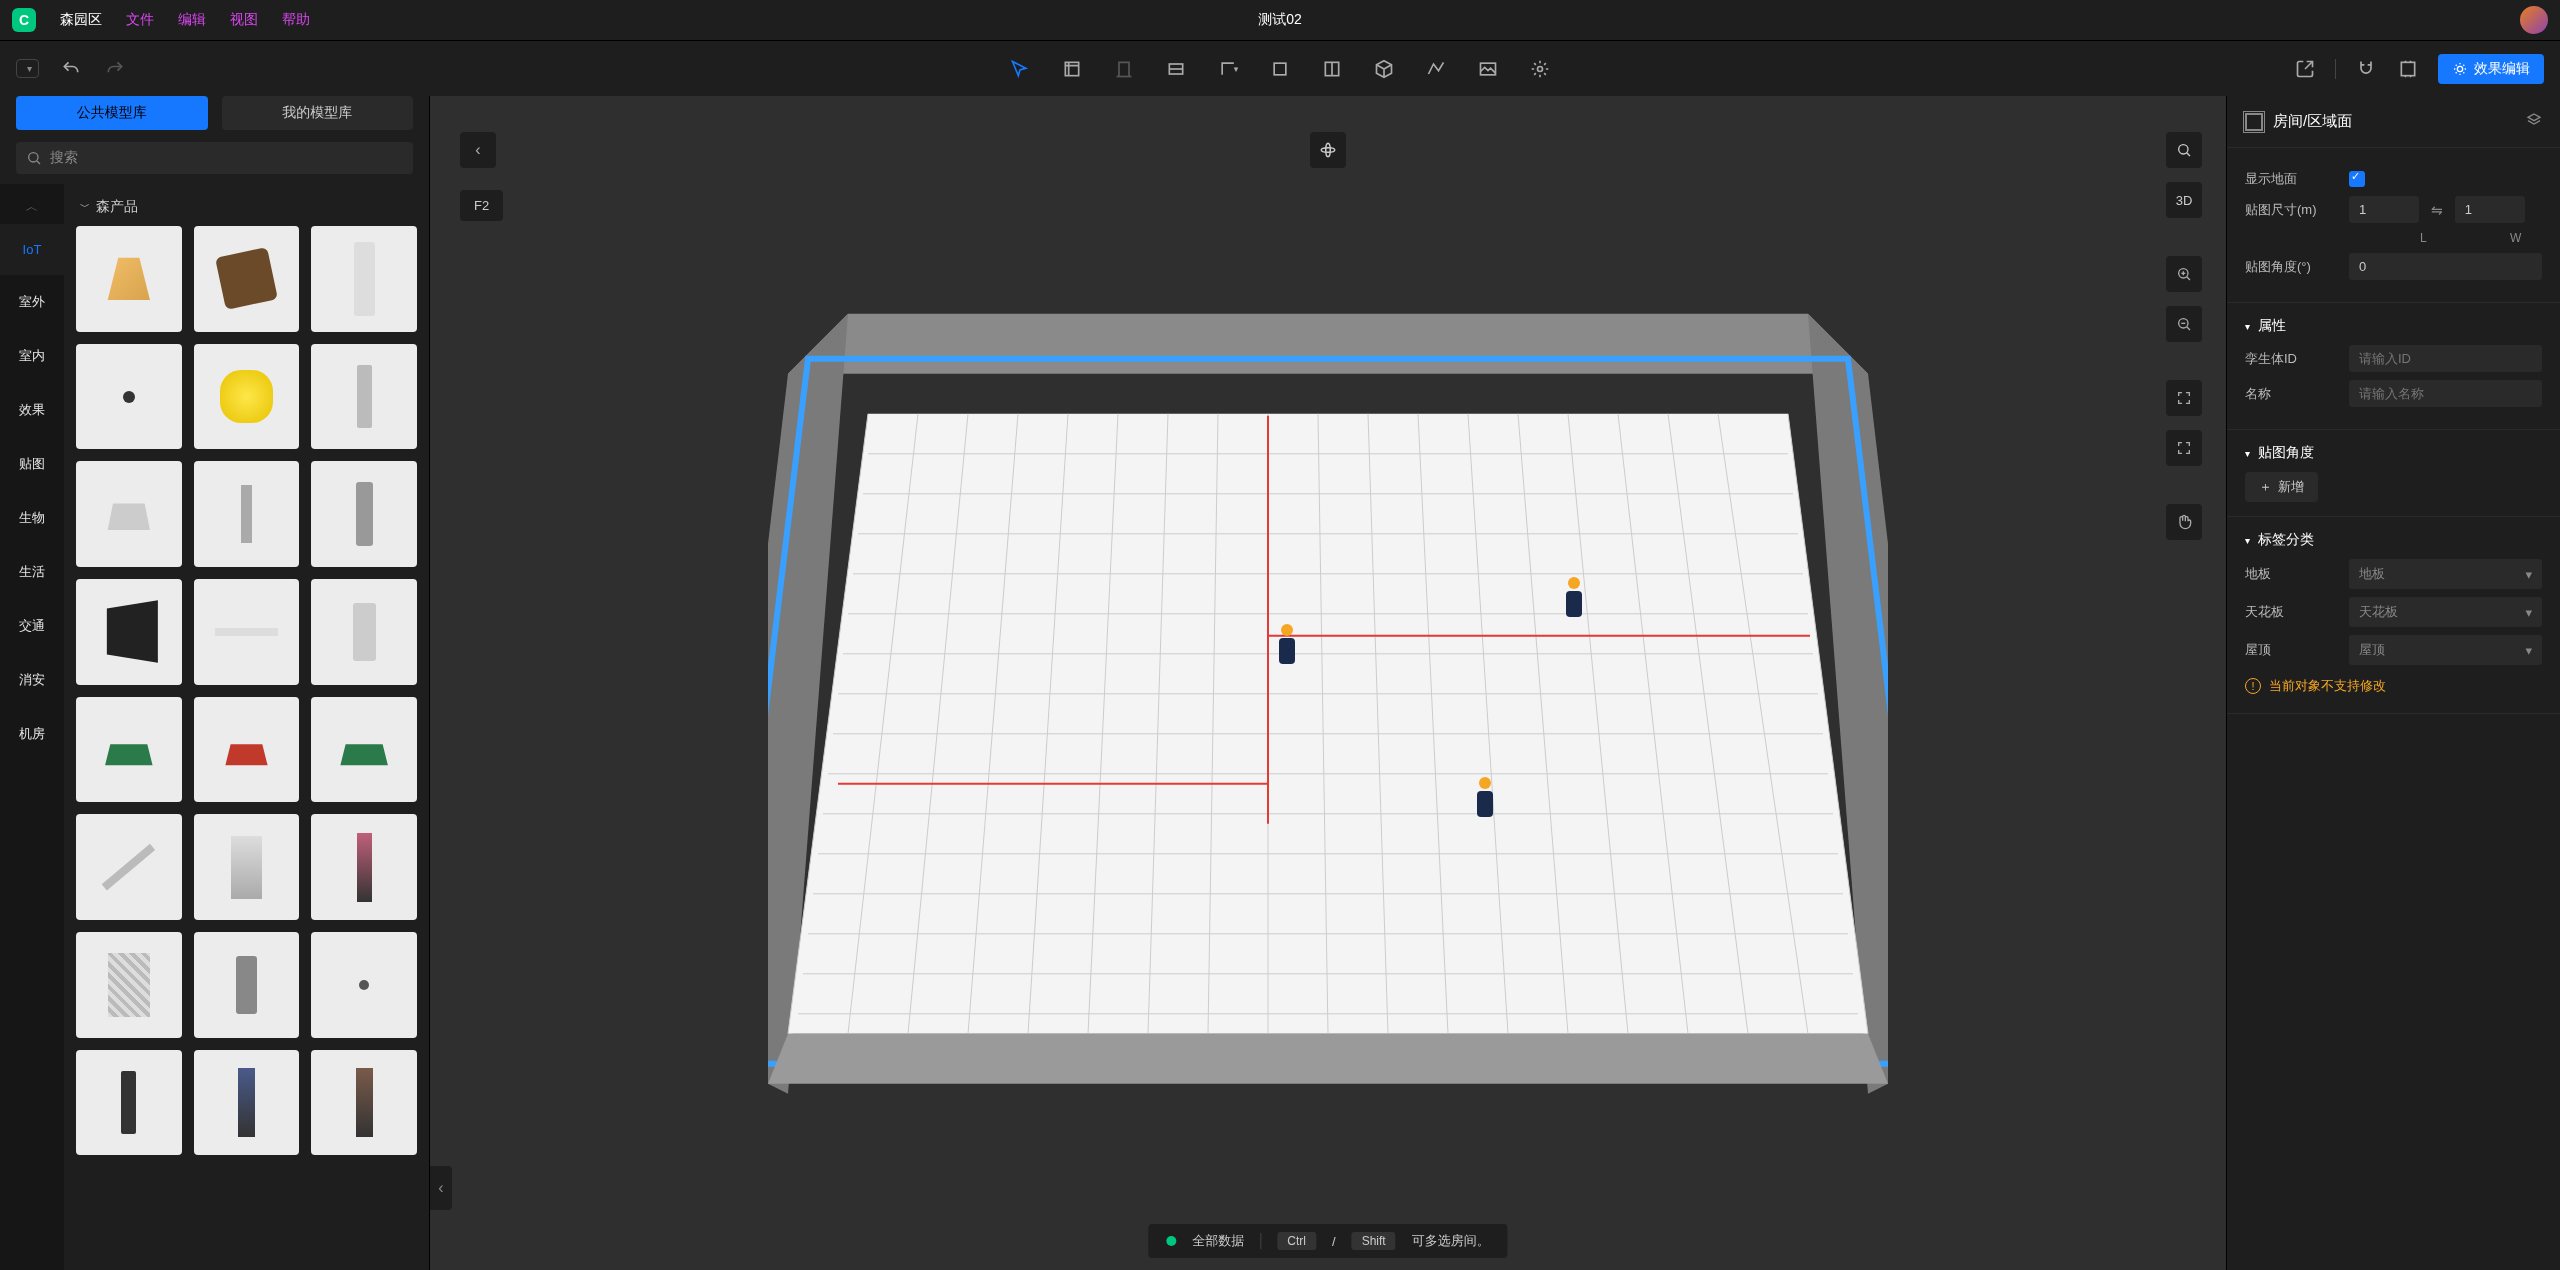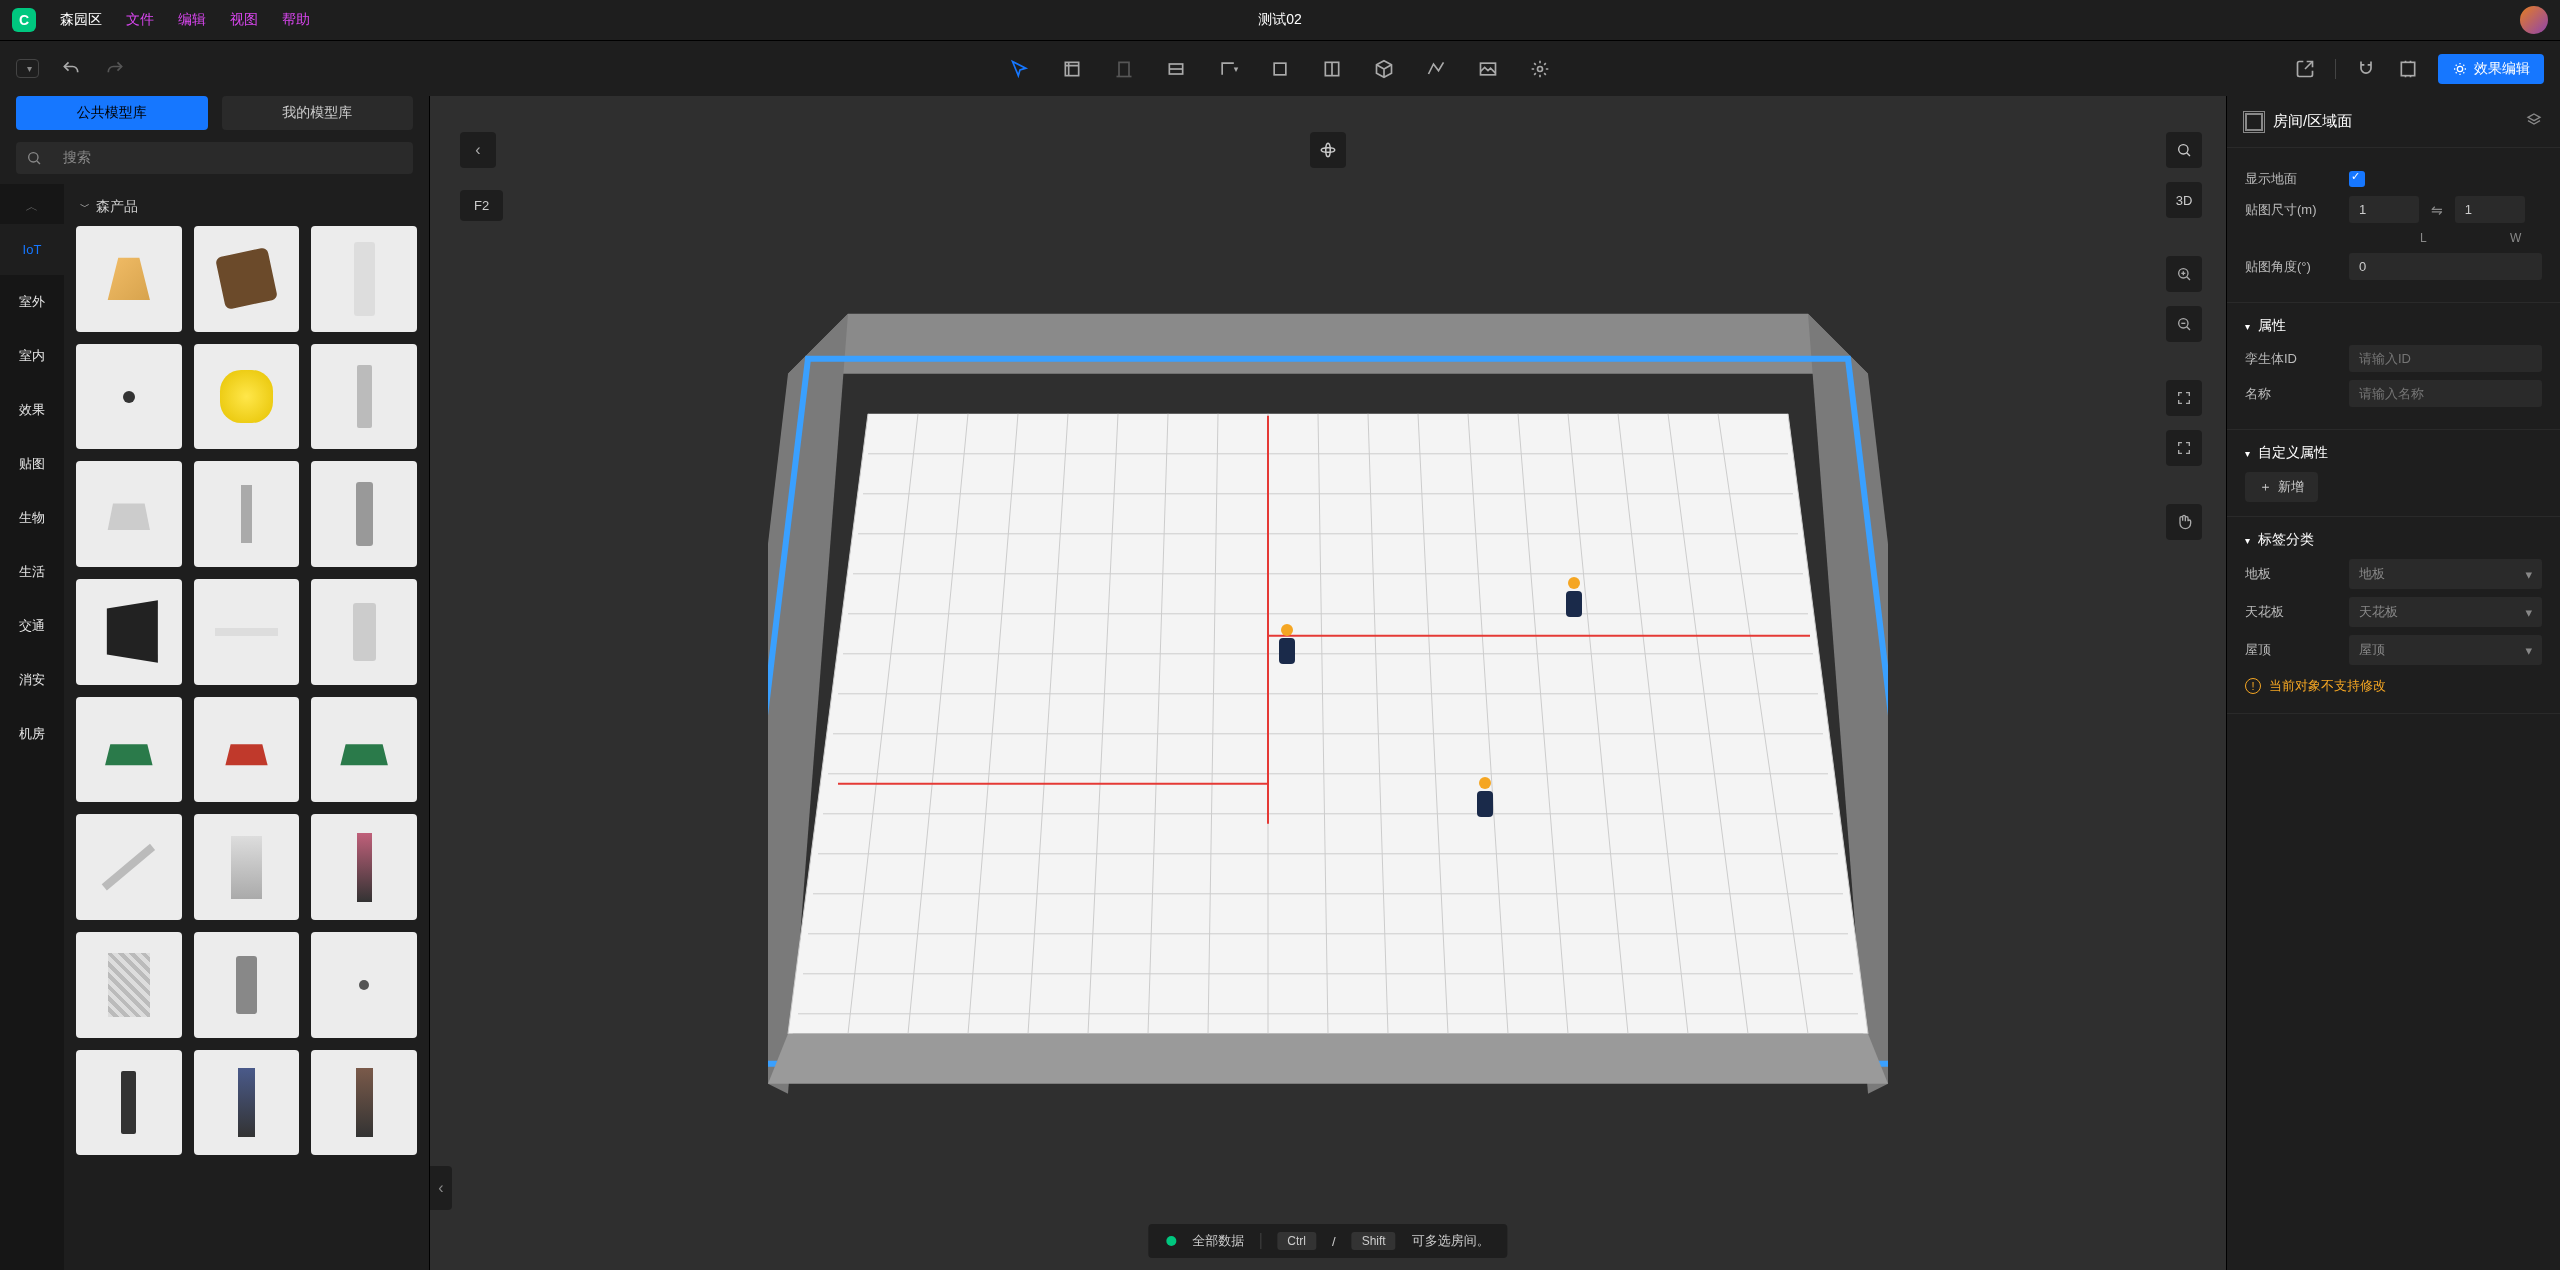--- a/index.html
+++ b/index.html
@@ -27,21 +27,21 @@
 .main { display: flex; height: calc(100% - 96px); }
 
 
 .left-panel { width: 430px; background: #1e1e1e; border-right: 1px solid #000; display: flex; flex-direction: column; }
 .lp-header { display: flex; align-items: center; padding: 14px 16px; justify-content: space-between; }
 .lp-title { color: #fff; font-size: 16px; }
 .more-btn { background: #ff9800; color: #000; font-size: 12px; padding: 2px 8px; border-radius: 3px; display: flex; align-items: center; gap: 3px; }
 .lp-tabs { display: flex; gap: 14px; padding: 0 16px 12px; }
 .lp-tab { flex: 1; text-align: center; padding: 8px 0; background: #2a2a2a; border-radius: 4px; font-size: 14px; cursor: pointer; }
 .lp-tab.active { background: #1677ff; color: #000000; }
-.lp-search { margin: 0 16px 10px; background: #2a2a2a; border-radius: 4px; display: flex; align-items: center; padding: 7px 10px; gap: 21px; color: #888; font-size: 14px; }
+.lp-search { margin: 0 16px 10px; background: #2a2a2a; border-radius: 4px; display: flex; align-items: center; padding: 7px 10px; gap: 8px; color: #888; font-size: 14px; }
 .lp-body { flex: 1; display: flex; overflow: hidden; }
 .cat-col { width: 64px; background: #161616; display: flex; flex-direction: column; align-items: center; padding-top: 6px; gap: 0; overflow-y: auto; }
 .cat-item { width: 100%; text-align: center; padding: 18px 0; font-size: 13px; color: #e5e5e5; cursor: pointer; }
 .cat-item.active { color: #1677ff; background: #1e1e1e; }
 .grid-col { flex: 1; overflow-y: auto; padding: 8px 12px; }
 .grid-section-title { color: #ccc; font-size: 14px; padding: 6px 4px 10px; display: flex; align-items: center; gap: 6px; }
 .model-grid { display: grid; grid-template-columns: repeat(3,1fr); gap: 12px; }
 .model-card { aspect-ratio: 1; background: #ececec; border-radius: 4px; display: flex; align-items: center; justify-content: center; cursor: pointer; position: relative; overflow: hidden; }
 .model-card .shape { width: 50%; height: 50%; }
 
@@ -513,21 +513,21 @@
       </div>
       <div class="rp-row">
         <span class="rp-label">名称</span>
         <input class="rp-input" placeholder="请输入名称" style="">
       </div>
     </div>
 
     <div class="rp-section">
       <div class="section-title">
           <span class="chev">▾</span>
-          <span>自定义属性</span>
+          <span>贴图角度</span>
         </div>
       <div class="add-btn">＋ <span>新增</span></div>
     </div>
 
     <div class="rp-section">
       <div class="section-title">
           <span class="chev">▾</span>
           <span>标签分类</span>
         </div>
       <div class="rp-row">

